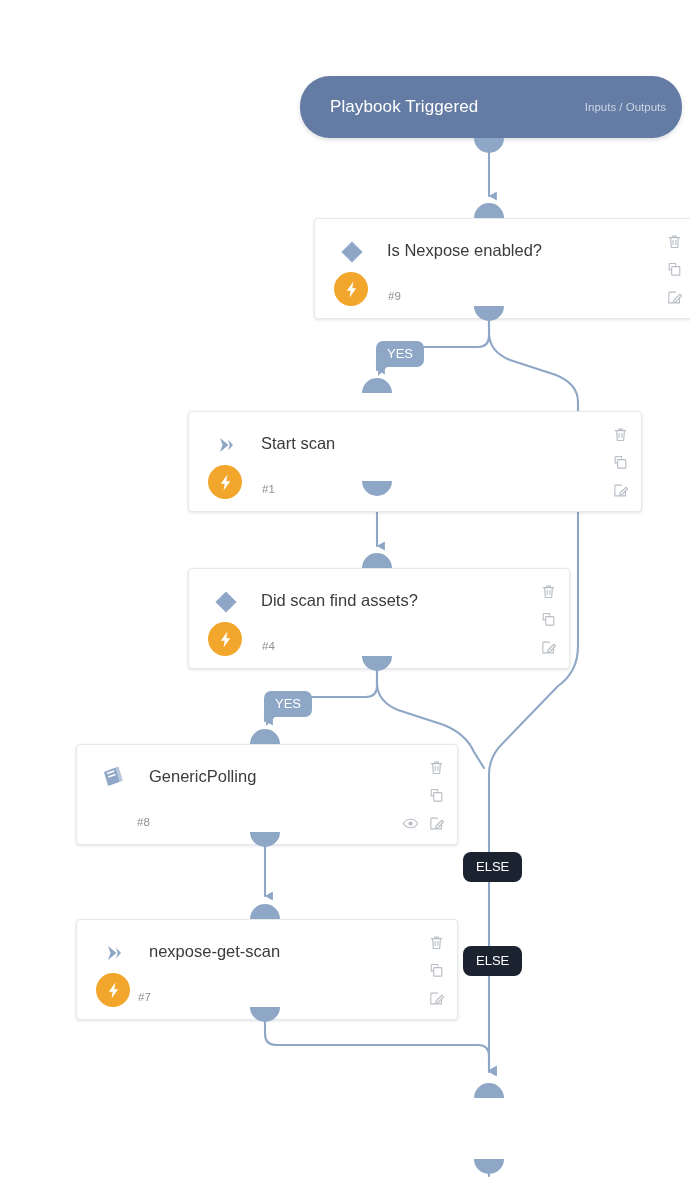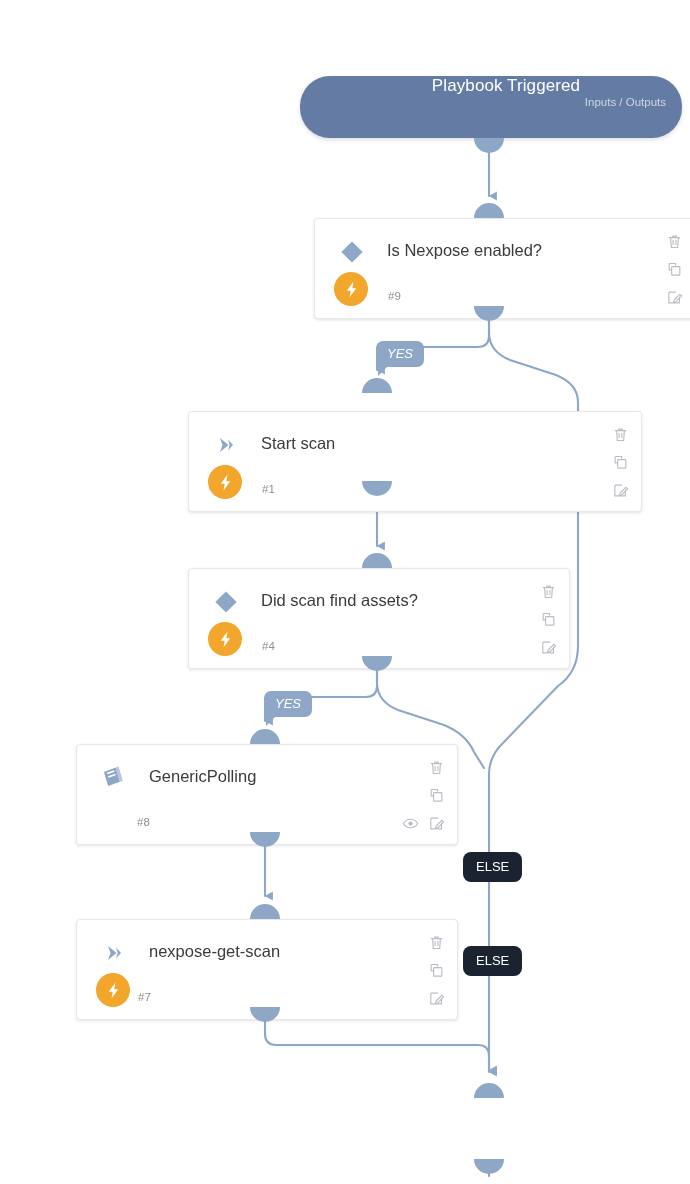--- a/index.html
+++ b/index.html
@@ -24,21 +24,20 @@
 
   
   .pill {
     position: absolute;
     background: #647ba4;
     border-radius: 30px;
     display: flex;
     align-items: center;
     box-shadow: 0 2px 4px rgba(60,70,90,0.18);
     z-index: 4;
-    flex-direction: column;
   }
   .pill .pill-title {
     color: #ffffff;
     font-size: 17px;
     margin-left: 30px;
     letter-spacing: .1px;
     white-space: nowrap;
   }
   .pill .pill-sub {
     margin-left: auto;
@@ -126,21 +125,20 @@
   
   .label-yes {
     position: absolute;
     background: #8fa7c6;
     color: #ffffff;
     font-size: 13px;
     border-radius: 7px;
     padding: 6px 11px 7px 11px;
     z-index: 6;
     line-height: 1;
-    font-style: italic;
   }
   .label-yes::after {
     content: "";
     position: absolute;
     left: 2px;
     bottom: -9px;
     width: 0; height: 0;
     border-left: 11px solid #8fa7c6;
     border-bottom: 11px solid transparent;
   }

